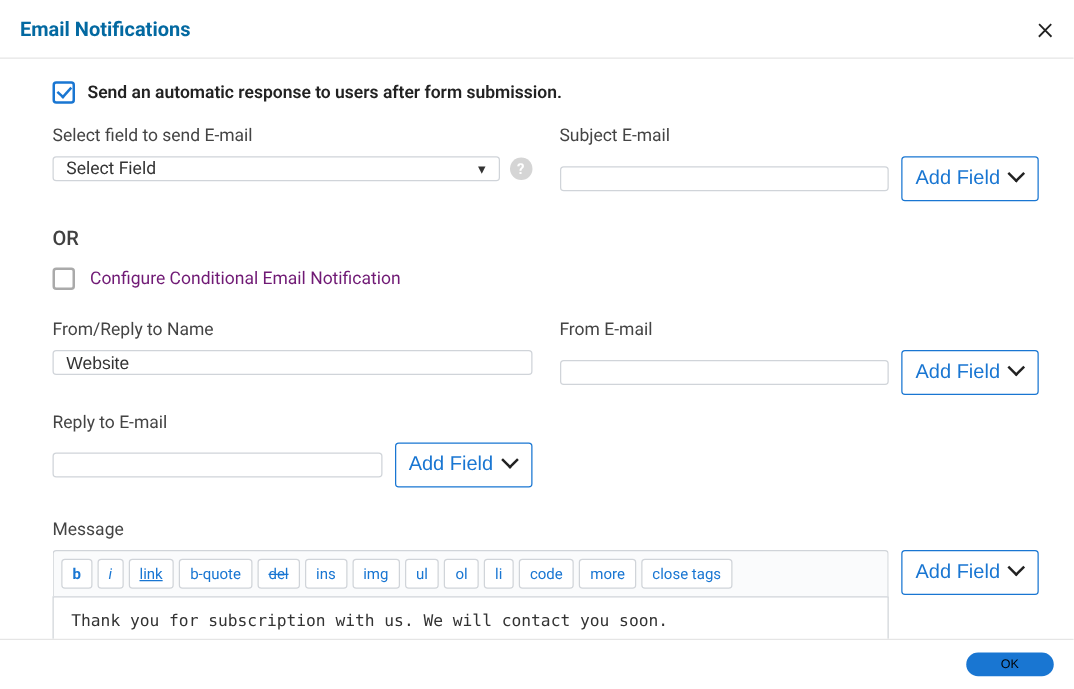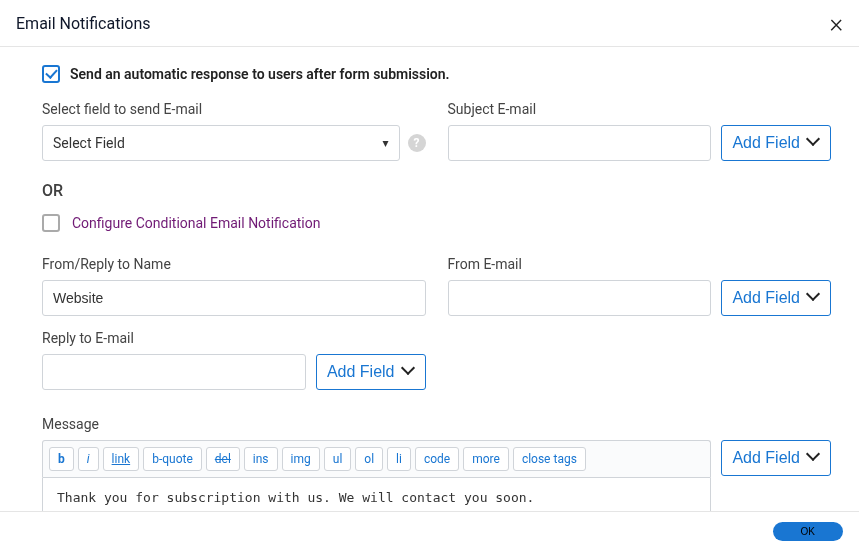--- a/index.html
+++ b/index.html
@@ -1,31 +1,31 @@
 <!DOCTYPE html>
 <html><head>
 <meta charset="utf-8">
 <style>
 *{box-sizing:border-box;margin:0;padding:0;}
 body{font-family:-apple-system,BlinkMacSystemFont,"Segoe UI",Roboto,Arial,sans-serif;font-size:14px;color:#333;background:#fff;width:859px;}
 .dialog{display:flex;flex-direction:column;height:551px;}
 .header{display:flex;align-items:center;justify-content:space-between;padding:10px 16px;border-bottom:1px solid #e5e5e5;}
-.header h2{font-size:16px;font-weight:400;color:#0f172a;}
+.header h2{font-size:16px;font-weight:700;color:#0369a1;}
 .close-x{font-size:26px;font-weight:300;line-height:1;cursor:pointer;color:#222;}
 .body{flex:1;overflow-y:hidden;padding:18px 28px 10px 42px;}
 .auto-row{display:flex;align-items:center;gap:10px;margin-bottom:18px;}
 .cbx{width:18px;height:18px;border:2px solid #1976d2;border-radius:3px;display:inline-flex;align-items:center;justify-content:center;cursor:pointer;flex-shrink:0;}
 .cbx.checked::after{content:"";width:9px;height:5px;border-left:2.5px solid #1976d2;border-bottom:2.5px solid #1976d2;transform:rotate(-48deg);margin-top:-3px;}
 .cbx.grey{border-color:#aaa;}
 .auto-label{font-weight:600;color:#222;}
 .twocol{display:flex;gap:22px;}
 .col{flex:1;}
 .field{margin-bottom:14px;}
 .field-label{display:block;margin-bottom:8px;color:#444;font-size:14px;}
-.input,.select{width:100%;height:36px;border:1px solid #d0d4d9;border-radius:3px;padding:0 10px;font-size:14px;color:#333;background:#fff;}
+.input,.select{width:100%;height:20px;border:1px solid #d0d4d9;border-radius:3px;padding:0 10px;font-size:14px;color:#333;background:#fff;}
 .select-wrap{display:flex;align-items:center;gap:8px;}
 .select{cursor:pointer;position:relative;display:flex;align-items:center;justify-content:space-between;}
 .caret{font-size:12px;}
 .help{width:18px;height:18px;border-radius:50%;background:#d5d5d5;color:#fff;font-size:12px;font-weight:700;display:inline-flex;align-items:center;justify-content:center;flex-shrink:0;}
 .withbtn{display:flex;gap:10px;align-items:center;}
 .withbtn .input{flex:1;}
 .addfield{height:36px;padding:0 10px;border:1px solid #1976d2;color:#1976d2;background:#fff;border-radius:3px;display:inline-flex;align-items:center;gap:8px;cursor:pointer;font-size:16px;white-space:nowrap;}
 .addfield .chev{width:12px;height:12px;display:inline-block;}
 .addfield .chev::after{content:"";display:block;width:8px;height:8px;border-right:2px solid #222;border-bottom:2px solid #222;transform:rotate(45deg);margin-top:-3px;}
 .or{text-align:left;color:#404040;font-weight:500;font-size:16px;margin:6px 0 14px 0;}

